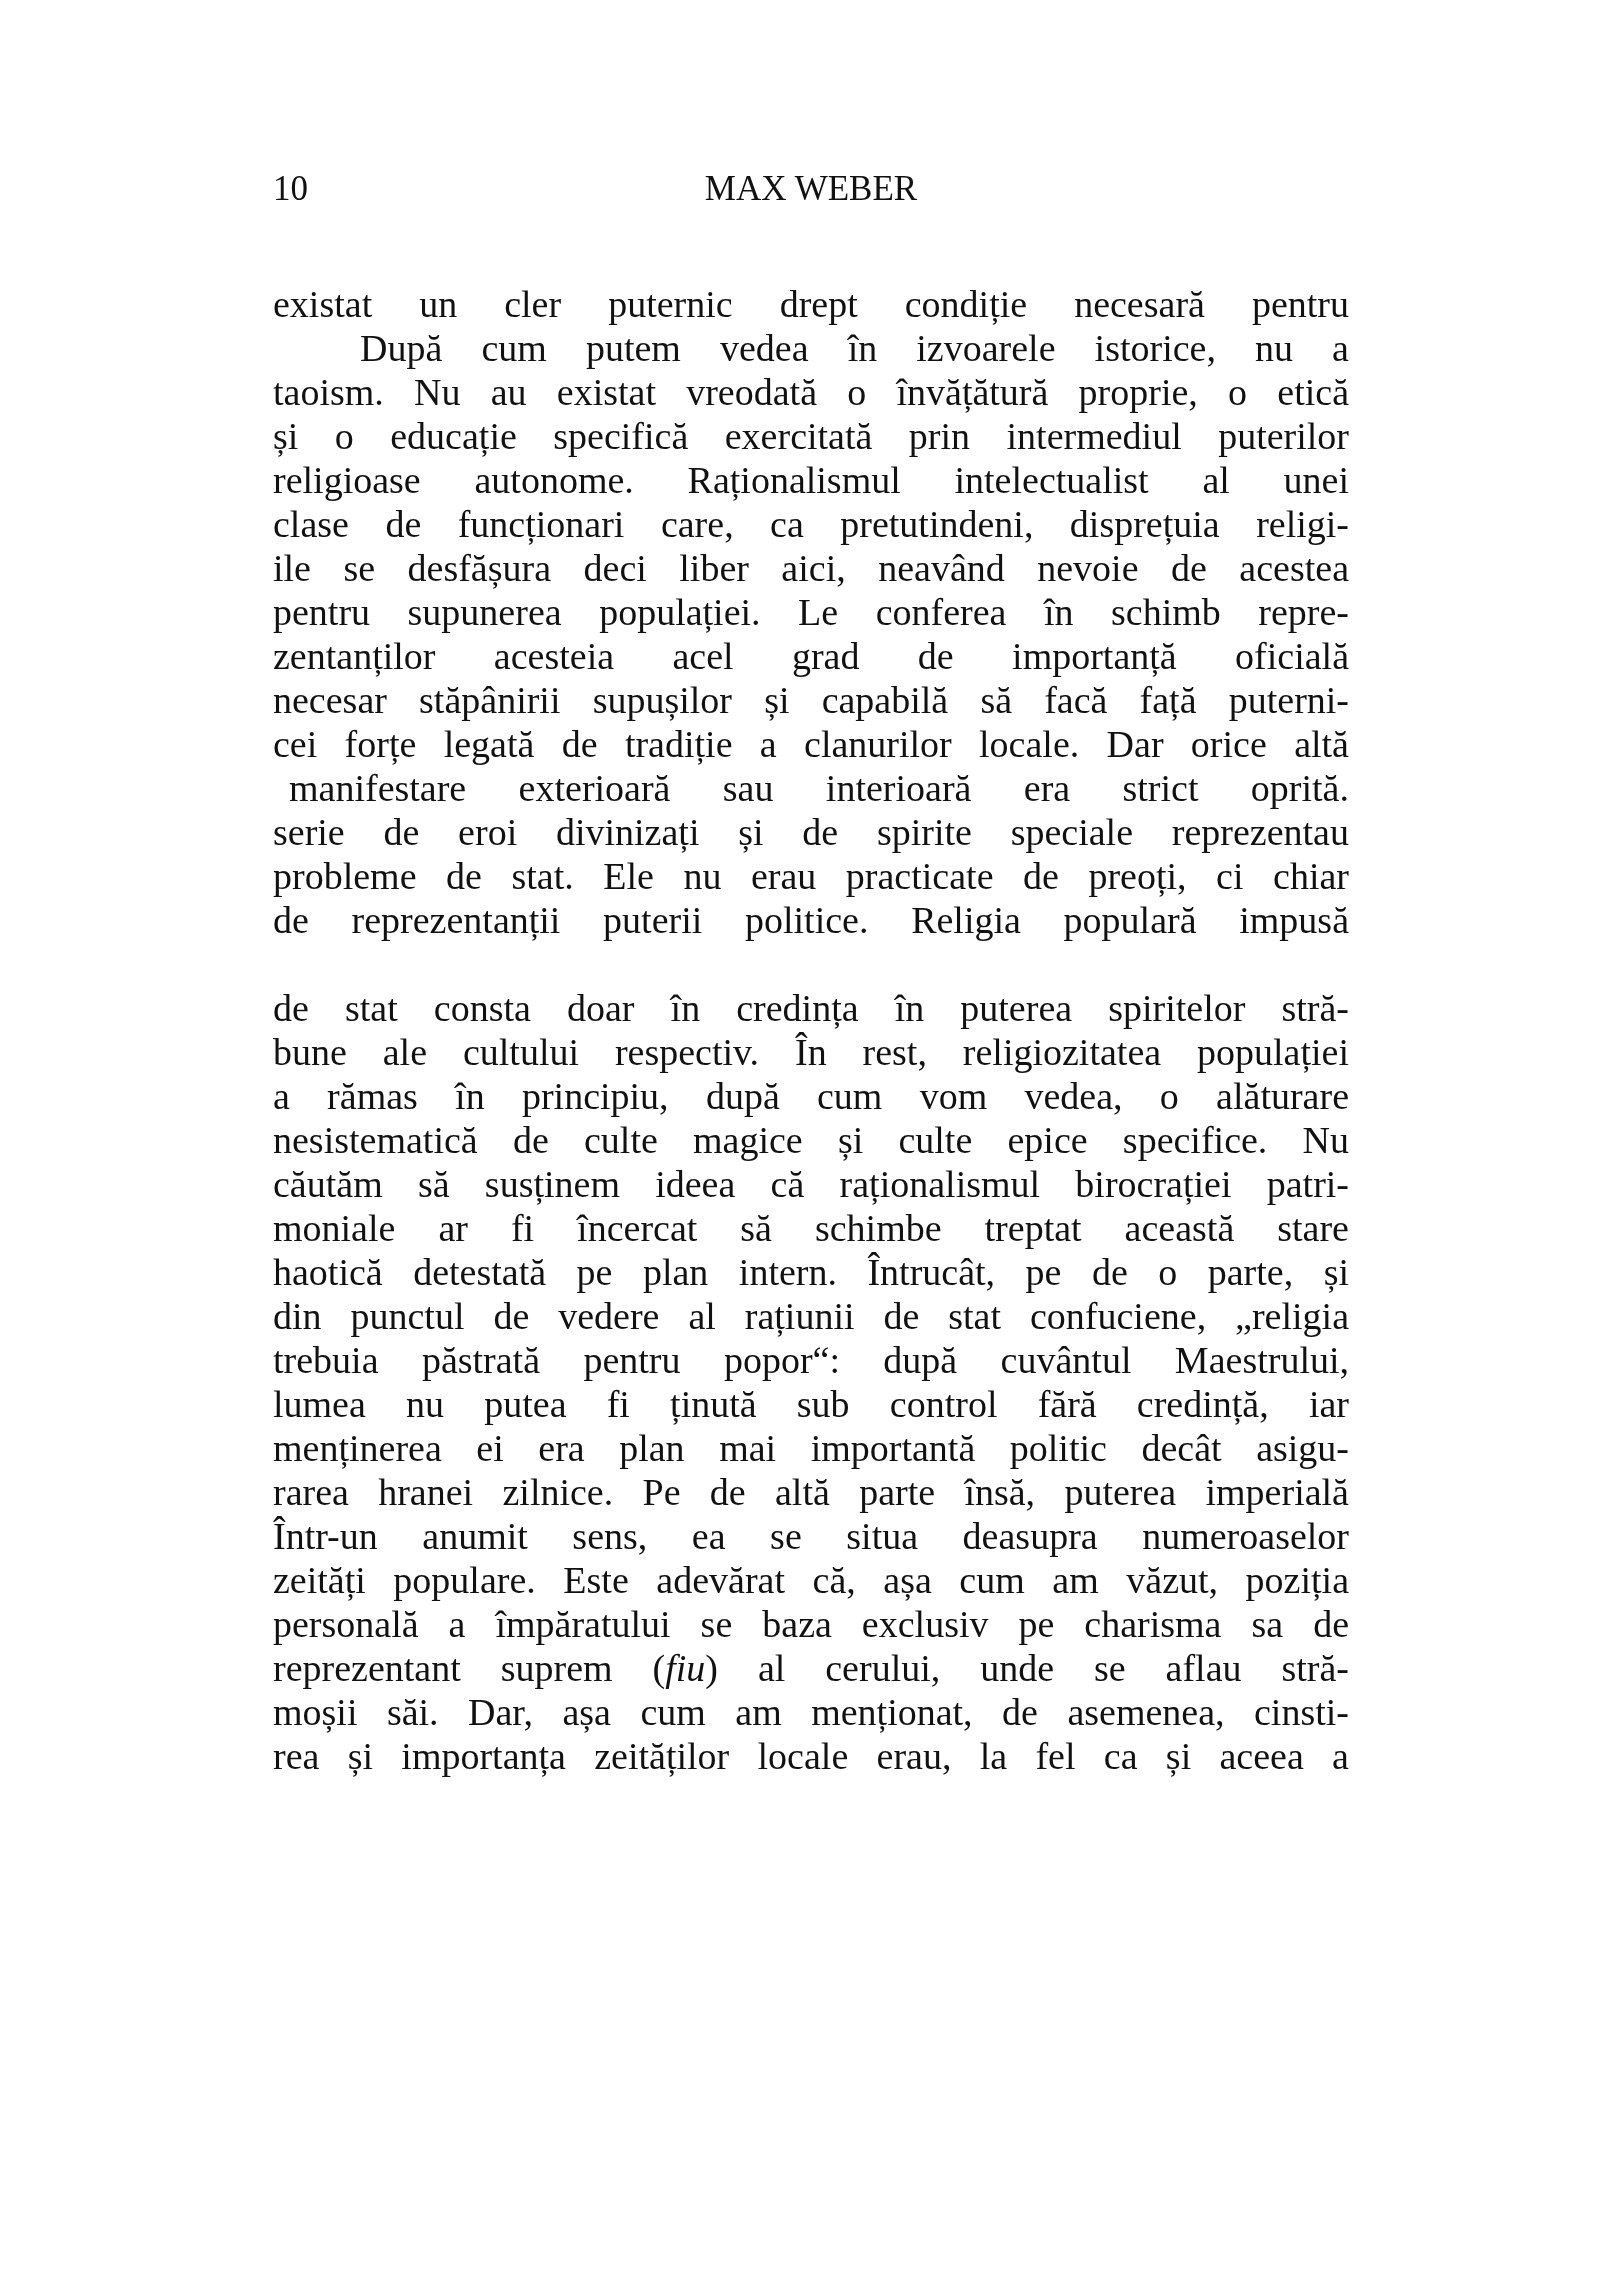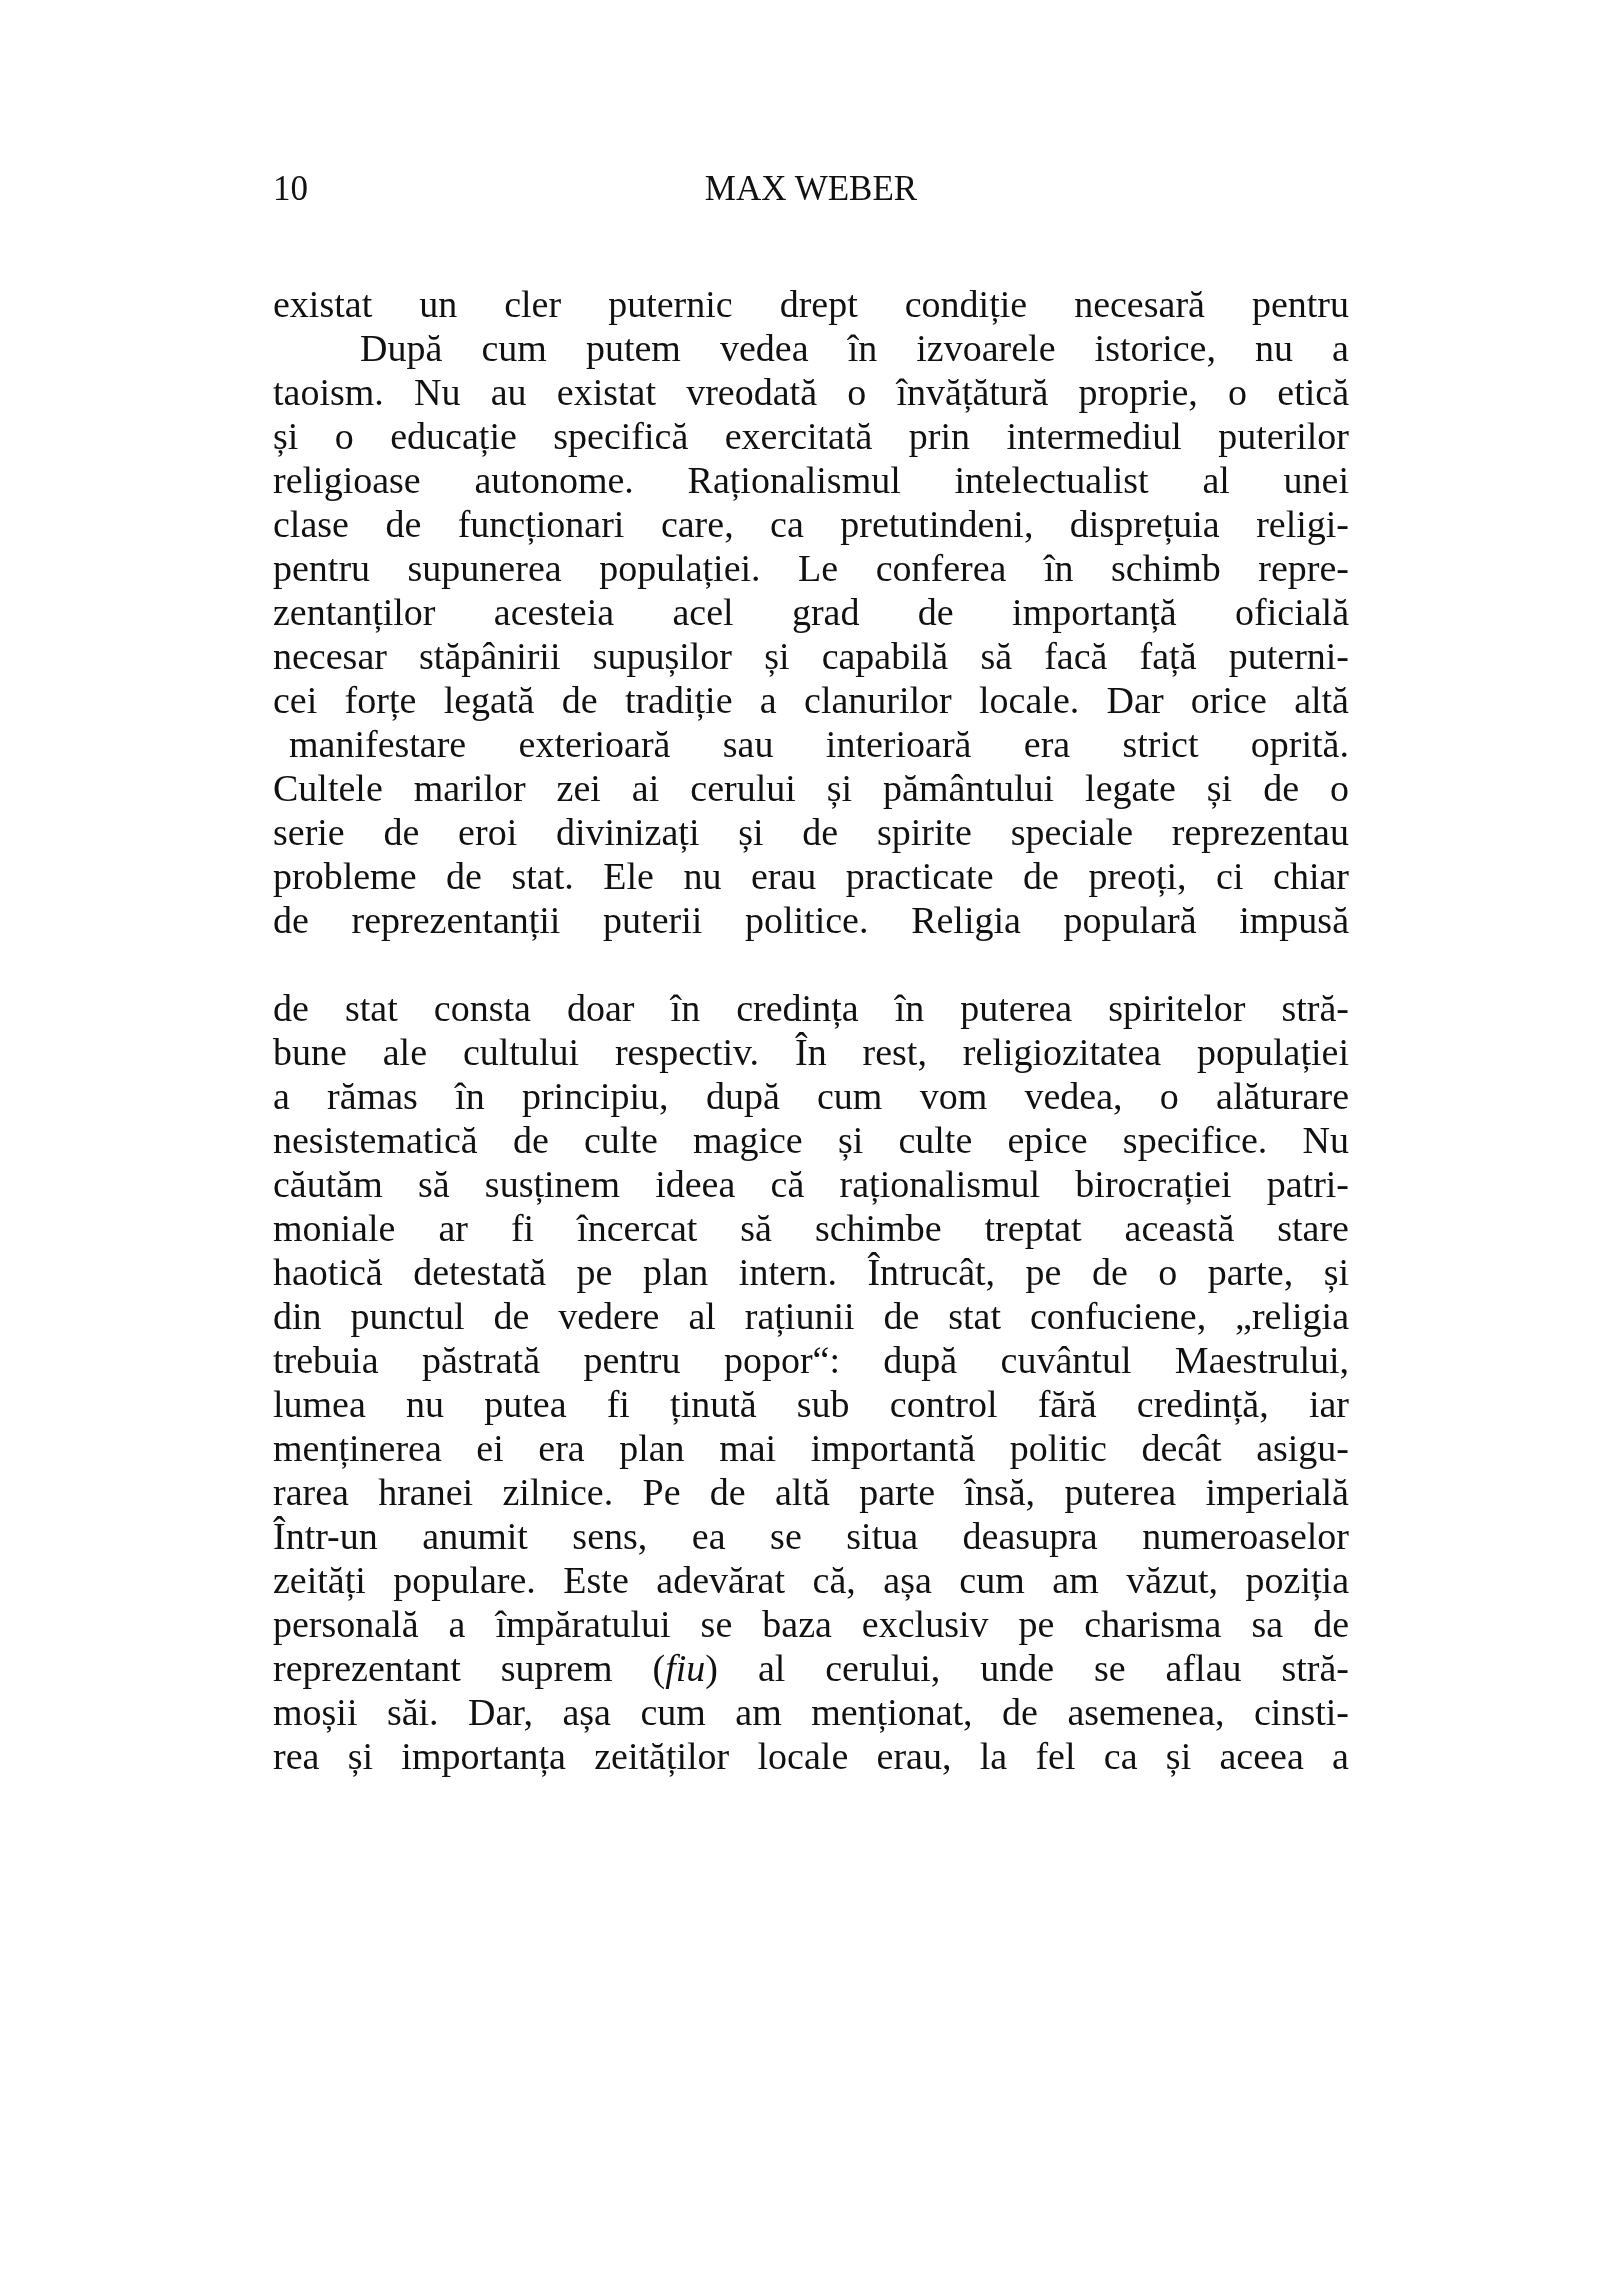--- a/index.html
+++ b/index.html
@@ -69,26 +69,26 @@
   <span class="running-title">MAX WEBER</span>
 </div>
 
 <div class="body-text">
   <span class="line" style="word-spacing: 0px;">existat un cler puternic drept condiție necesară pentru</span>
   <span class="line indent" style="word-spacing: 0px;">După cum putem vedea în izvoarele istorice, nu a</span>
   <span class="line" style="word-spacing: 0px;">taoism. Nu au existat vreodată o învățătură proprie, o etică</span>
   <span class="line" style="word-spacing: 0px;">și o educație specifică exercitată prin intermediul puterilor</span>
   <span class="line" style="word-spacing: 0px;">religioase autonome. Raționalismul intelectualist al unei</span>
   <span class="line" style="word-spacing: 0px;">clase de funcționari care, ca pretutindeni, disprețuia religi-</span>
+  <span class="line" style="word-spacing: 0px;">ile se desfășura deci liber aici, neavând nevoie de acestea</span>
   <span class="line" style="word-spacing: 0px;">pentru supunerea populației. Le conferea în schimb repre-</span>
   <span class="line" style="word-spacing: 0px;">zentanților acesteia acel grad de importanță oficială</span>
   <span class="line" style="word-spacing: 0px;">necesar stăpânirii supușilor și capabilă să facă față puterni-</span>
   <span class="line" style="word-spacing: 0px;">cei forțe legată de tradiție a clanurilor locale. Dar orice altă</span>
   <span class="line" style="word-spacing: 0px; margin-left: 16px;">manifestare exterioară sau interioară era strict oprită.</span>
-  <span class="line" style="word-spacing: 0px;">Cultele marilor zei ai cerului și pământului legate și de o</span>
   <span class="line" style="word-spacing: 0px;">serie de eroi divinizați și de spirite speciale reprezentau</span>
   <span class="line" style="word-spacing: 0px;">probleme de stat. Ele nu erau practicate de preoți, ci chiar</span>
   <span class="line" style="word-spacing: 0px;">de reprezentanții puterii politice. Religia populară impusă</span>
   <span class="line" style="word-spacing: 0px; margin-top: 44px;">de stat consta doar în credința în puterea spiritelor stră-</span>
   <span class="line" style="word-spacing: 0px;">bune ale cultului respectiv. În rest, religiozitatea populației</span>
   <span class="line" style="word-spacing: 0px;">a rămas în principiu, după cum vom vedea, o alăturare</span>
   <span class="line" style="word-spacing: 0px;">nesistematică de culte magice și culte epice specifice. Nu</span>
   <span class="line" style="word-spacing: 0px;">căutăm să susținem ideea că raționalismul birocrației patri-</span>
   <span class="line" style="word-spacing: 0px;">moniale ar fi încercat să schimbe treptat această stare</span>
   <span class="line" style="word-spacing: 0px;">haotică detestată pe plan intern. Întrucât, pe de o parte, și</span>

